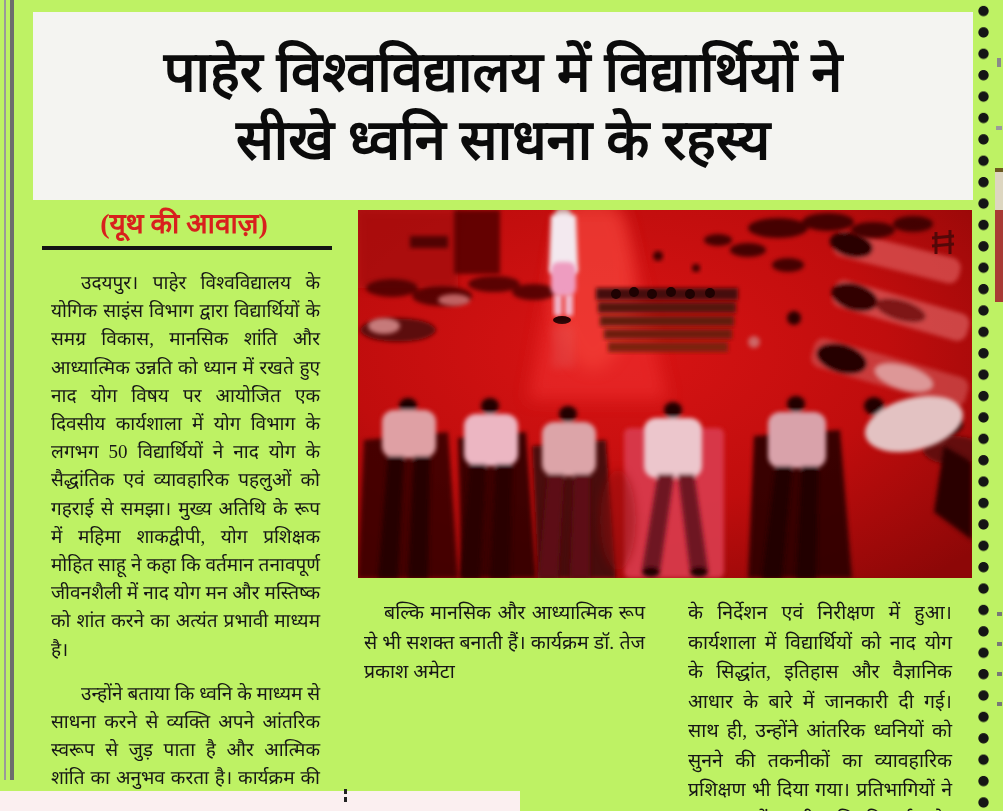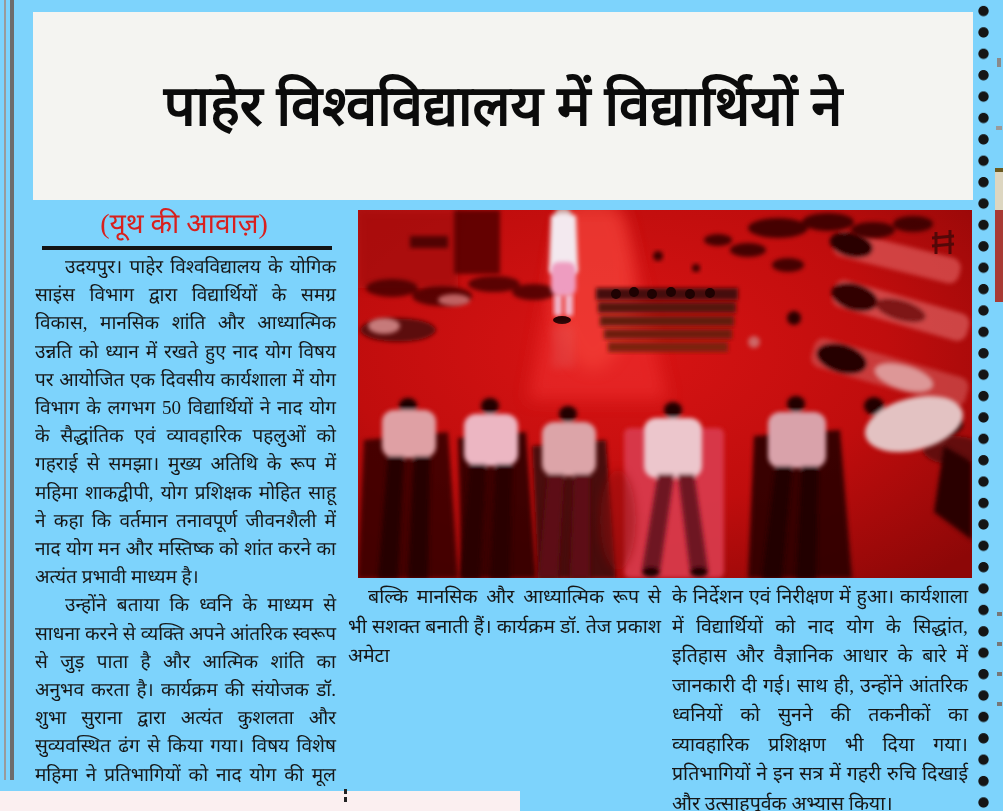--- a/index.html
+++ b/index.html
@@ -1,32 +1,32 @@
 <!DOCTYPE html>
 <html><head>
 <meta charset="utf-8">
 <style>
   html,body{margin:0;padding:0;background:#ffffff;}
-  .page{position:relative;width:1003px;height:811px;background:#7dd3fc;overflow:hidden;
+  .page{position:relative;width:1003px;height:811px;background:#bef264;overflow:hidden;
         font-family:"Liberation Serif","DejaVu Serif",serif;color:#111;}
   
   .edge-line-outer{position:absolute;left:4px;top:0;width:2px;height:780px;background:#9a9a9a;}
   .edge-line-inner{position:absolute;left:10px;top:0;width:4px;height:780px;background:#6d6d6d;}
   
   .masthead{position:absolute;left:33px;top:12px;width:940px;height:188px;background:#f4f4f1;
             display:flex;flex-direction:column;align-items:center;justify-content:center;}
   .masthead .hline{font-weight:700;font-size:56px;line-height:68px;color:#0b0b0b;
                    white-space:nowrap;letter-spacing:0px;}
   
   .kicker{position:absolute;left:33px;top:203px;width:302px;text-align:center;
-          font-weight:400;font-size:28px;color:#d8201d;}
+          font-weight:700;font-size:28px;color:#d8201d;}
   .kicker-rule{position:absolute;left:42px;top:246px;width:290px;height:4px;background:#141414;}
   
   .col{position:absolute;text-align:justify;color:#161616;}
-  .col p{margin:0;}
+  .col p{margin:16px;}
   .col-left{left:35px;top:253px;width:301px;font-size:19px;line-height:28.2px;}
   .col-left p.indent{text-indent:30px;}
   .col-mid{left:348px;top:582px;width:313px;font-size:19.5px;line-height:29.5px;}
   .col-mid p.indent{text-indent:20px;}
   .col-right{left:672px;top:582px;width:296px;font-size:19.5px;line-height:29.5px;}
   
   .photo{position:absolute;left:358px;top:210px;width:614px;height:368px;overflow:hidden;}
   
   .dots{position:absolute;left:977px;top:2px;width:13px;height:809px;
         background-image:radial-gradient(circle at 6.5px 9px,#151515 4.7px,rgba(0,0,0,0) 5.6px);
@@ -49,20 +49,21 @@
 </head>
 <body>
 
 <div class="page">
 
   <div class="edge-line-outer"></div>
   <div class="edge-line-inner"></div>
 
   <div class="masthead">
     <div class="hline">पाहेर विश्वविद्यालय में विद्यार्थियों ने</div>
+    <div class="hline">सीखे ध्वनि साधना के रहस्य</div>
   </div>
 
   <div class="kicker">(यूथ की आवाज़)</div>
   <div class="kicker-rule"></div>
 
   <div class="col col-left">
     <p class="indent">उदयपुर। पाहेर विश्वविद्यालय के योगिक साइंस विभाग द्वारा विद्यार्थियों के समग्र विकास, मानसिक शांति और आध्यात्मिक उन्नति को ध्यान में रखते हुए नाद योग विषय पर आयोजित एक दिवसीय कार्यशाला में योग विभाग के लगभग 50 विद्यार्थियों ने नाद योग के सैद्धांतिक एवं व्यावहारिक पहलुओं को गहराई से समझा। मुख्य अतिथि के रूप में महिमा शाकद्वीपी, योग प्रशिक्षक मोहित साहू ने कहा कि वर्तमान तनावपूर्ण जीवनशैली में नाद योग मन और मस्तिष्क को शांत करने का अत्यंत प्रभावी माध्यम है।</p>
     <p class="indent">उन्होंने बताया कि ध्वनि के माध्यम से साधना करने से व्यक्ति अपने आंतरिक स्वरूप से जुड़ पाता है और आत्मिक शांति का अनुभव करता है। कार्यक्रम की संयोजक डॉ. शुभा सुराना द्वारा अत्यंत कुशलता और सुव्यवस्थित ढंग से किया गया। विषय विशेष महिमा ने प्रतिभागियों को नाद योग की मूल अवधारणाओं, तकनीकों और अभ्यास विधियों से परिचित कराया। उन्होंने यह भी बताया</p>
   </div>
 

